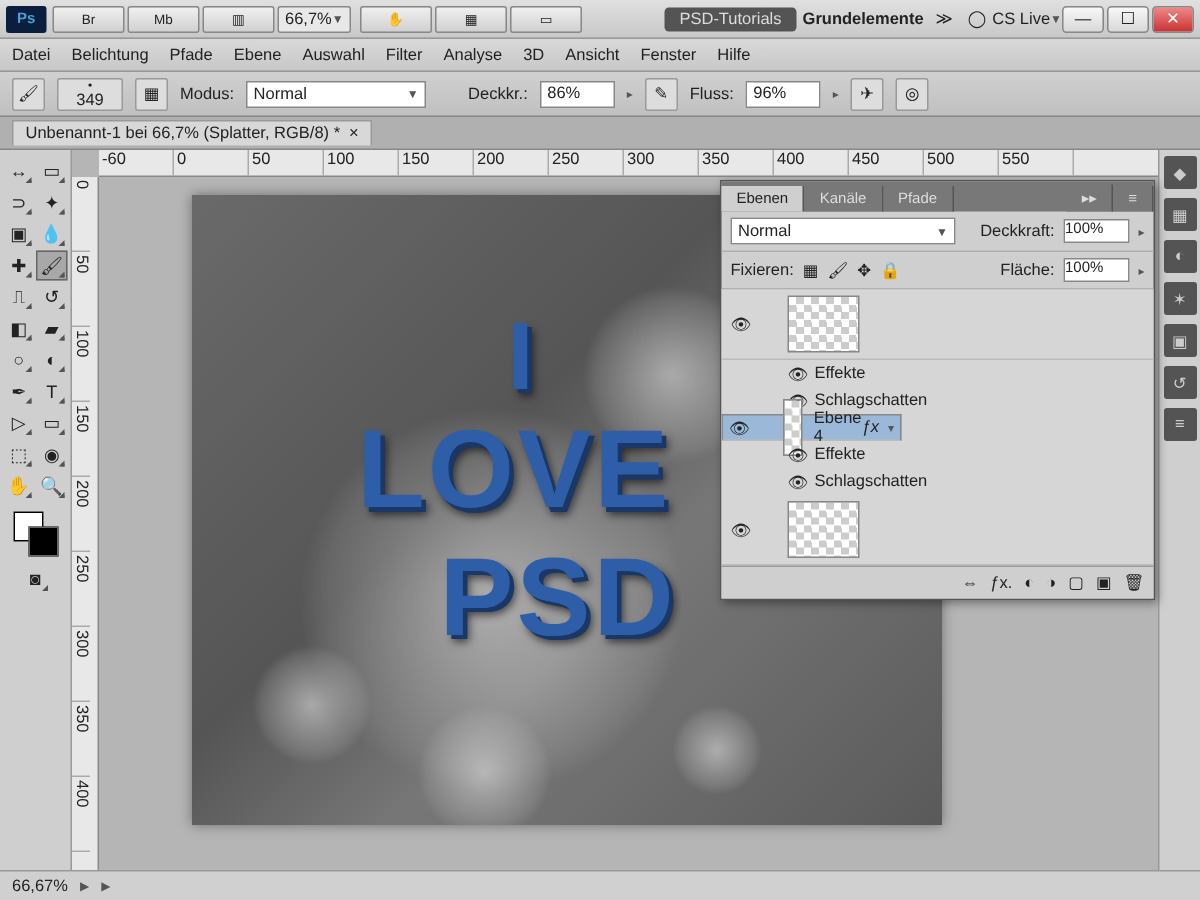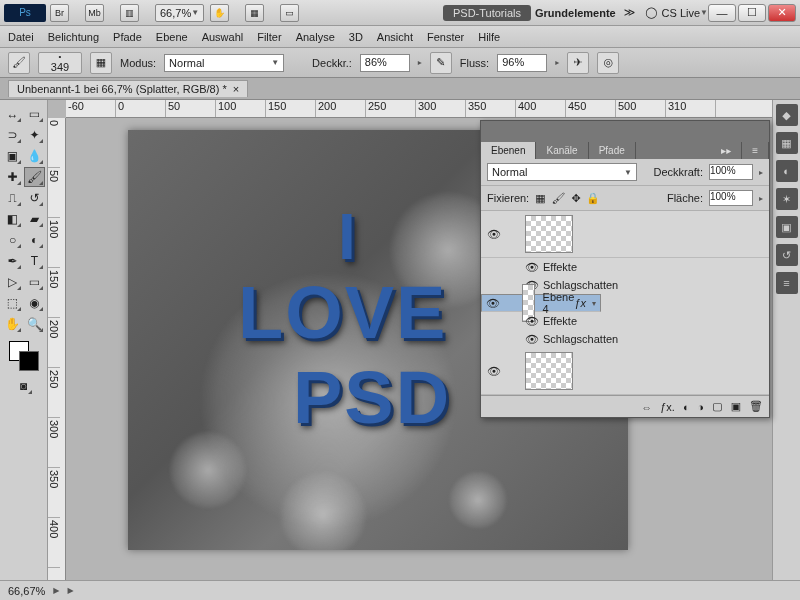--- a/index.html
+++ b/index.html
@@ -1,19 +1,19 @@
 <!DOCTYPE html>
 <html><head>
 <meta charset="utf-8">
 <style>
 *{margin:0;padding:0;box-sizing:border-box;font-family:Tahoma,Arial,sans-serif;font-size:11px;color:#222;user-select:none}
 body{background:#b5b5b5;width:800px;height:600px;overflow:hidden;position:relative}
 .titlebar{height:26px;background:linear-gradient(#e0e0e0,#c8c8c8);display:flex;align-items:center;padding:0 4px;border-bottom:1px solid #999}
-.ps-icon{width:42px;height:18px;background:#0a1f3e;color:#4a9fd8;display:flex;align-items:center;justify-content:center;font-weight:normal;font-size:10px;border-radius:2px;margin-right:4px}
-.tb-btn{width:19px;height:18px;background:linear-gradient(#f0f0f0,#d0d0d0);border:1px solid #888;border-radius:2px;margin-right:16px;display:flex;align-items:center;justify-content:center;font-size:9px}
+.ps-icon{width:27px;height:18px;background:#0a1f3e;color:#4a9fd8;display:flex;align-items:center;justify-content:center;font-weight:bold;font-size:10px;border-radius:2px;margin-right:4px}
+.tb-btn{width:48px;height:18px;background:linear-gradient(#f0f0f0,#d0d0d0);border:1px solid #888;border-radius:2px;margin-right:2px;display:flex;align-items:center;justify-content:center;font-size:9px}
 .tb-drop{display:flex;align-items:center;border:1px solid #888;background:#e8e8e8;border-radius:2px;padding:0 4px;height:18px;margin-right:6px}
 .pill{background:#545454;color:#ddd;padding:2px 10px;border-radius:3px;font-size:11px;margin-right:4px}
 .win-ctrl{margin-left:auto;display:flex;gap:2px}
 .win-btn{width:28px;height:18px;background:linear-gradient(#f8f8f8,#d8d8d8);border:1px solid #888;border-radius:3px;display:flex;align-items:center;justify-content:center}
 .win-close{background:linear-gradient(#e88,#c33);color:#fff}
 .menubar{height:22px;background:linear-gradient(#d8d8d8,#c8c8c8);display:flex;align-items:center;padding:0 8px;gap:14px;border-bottom:1px solid #999}
 .menubar span{cursor:default}
 .optbar{height:30px;background:linear-gradient(#d0d0d0,#c0c0c0);display:flex;align-items:center;padding:0 8px;gap:8px;border-bottom:1px solid #888}
 .ico{width:22px;height:22px;border:1px solid #999;background:#ddd;border-radius:2px;display:flex;align-items:center;justify-content:center}
 .field{background:#fff;border:1px solid #888;padding:1px 4px;width:50px;height:18px}
@@ -33,21 +33,21 @@
 .ruler-h{position:absolute;top:0;left:18px;right:0;height:18px;background:#e8e8e8;border-bottom:1px solid #888;display:flex;font-size:8px;overflow:hidden}
 .ruler-h div{width:50px;border-right:1px solid #aaa;padding-left:2px;flex-shrink:0}
 .ruler-v{position:absolute;top:18px;left:0;width:18px;bottom:0;background:#e8e8e8;border-right:1px solid #888;font-size:8px}
 .ruler-v div{height:50px;border-bottom:1px solid #aaa;writing-mode:vertical-lr;padding-top:2px}
 .canvas{position:absolute;top:30px;left:80px;width:500px;height:420px;background:linear-gradient(135deg,#6a6a6a,#555 40%,#777 60%,#5a5a5a);box-shadow:0 0 8px rgba(0,0,0,.4);overflow:hidden}
 .splat{position:absolute;border-radius:50%;background:radial-gradient(circle,rgba(230,230,230,.55),rgba(200,200,200,.15) 60%,transparent 70%);filter:blur(1px)}
 .txt3d{position:absolute;font-family:Impact,Arial Black,sans-serif;font-weight:900;color:#2f5ea8;text-shadow:3px 3px 0 #1a3766,4px 5px 6px rgba(0,0,0,.6);letter-spacing:2px}
 .rp{width:28px;background:#cfcfcf;border-left:1px solid #999;display:flex;flex-direction:column;align-items:center;padding-top:4px;gap:6px}
 .rp .ic{width:22px;height:22px;background:#545454;border-radius:2px;display:flex;align-items:center;justify-content:center;color:#ccc}
 .panel{position:absolute;top:120px;left:480px;width:290px;background:#cfcfcf;border:1px solid #555;box-shadow:2px 2px 6px rgba(0,0,0,.4)}
-.ptabs{display:flex;background:#787878;height:38px;align-items:flex-end}
+.ptabs{display:flex;background:#787878;height:20px;align-items:flex-end}
 .ptab{padding:3px 10px;background:#787878;color:#ddd;border-right:1px solid #555;font-size:10px}
 .ptab.act{background:#cfcfcf;color:#222}
 .prow{display:flex;align-items:center;padding:4px 6px;gap:6px;border-bottom:1px solid #b0b0b0}
 .pin{background:#fff;border:1px solid #888;width:44px;height:16px;font-size:10px}
 .layerlist{max-height:220px;overflow:auto;background:#d6d6d6}
 .layer{display:flex;align-items:center;padding:2px 4px;border-bottom:1px solid #bbb}
 .layer.sel{background:#9bb8d8}
 .eye{width:18px;height:18px;display:flex;align-items:center;justify-content:center;margin-right:4px}
 .thumb{width:48px;height:38px;background:repeating-conic-gradient(#ccc 0 25%,#fff 0 50%) 0 0/10px 10px;border:1px solid #888;margin:2px 8px 2px 18px}
 .eff{padding-left:44px;font-size:10px;display:flex;align-items:center;gap:4px;height:18px}
@@ -187,21 +187,21 @@
         <div>50</div>
         <div>100</div>
         <div>150</div>
         <div>200</div>
         <div>250</div>
         <div>300</div>
         <div>350</div>
         <div>400</div>
         <div>450</div>
         <div>500</div>
-        <div>310</div>
+        <div>550</div>
     </div>
     <div class="ruler-v">
       <div>0</div>
         <div>50</div>
         <div>100</div>
         <div>150</div>
         <div>200</div>
         <div>250</div>
         <div>300</div>
         <div>350</div>

